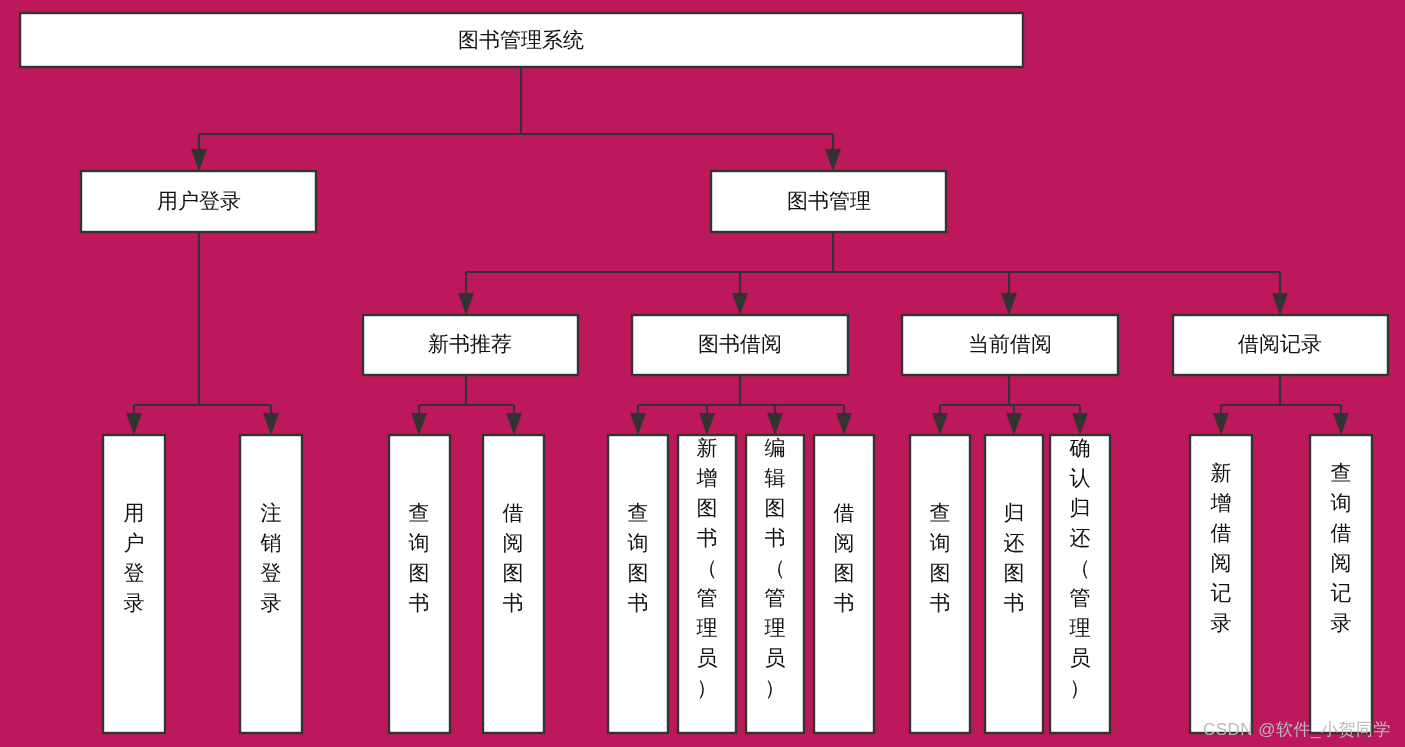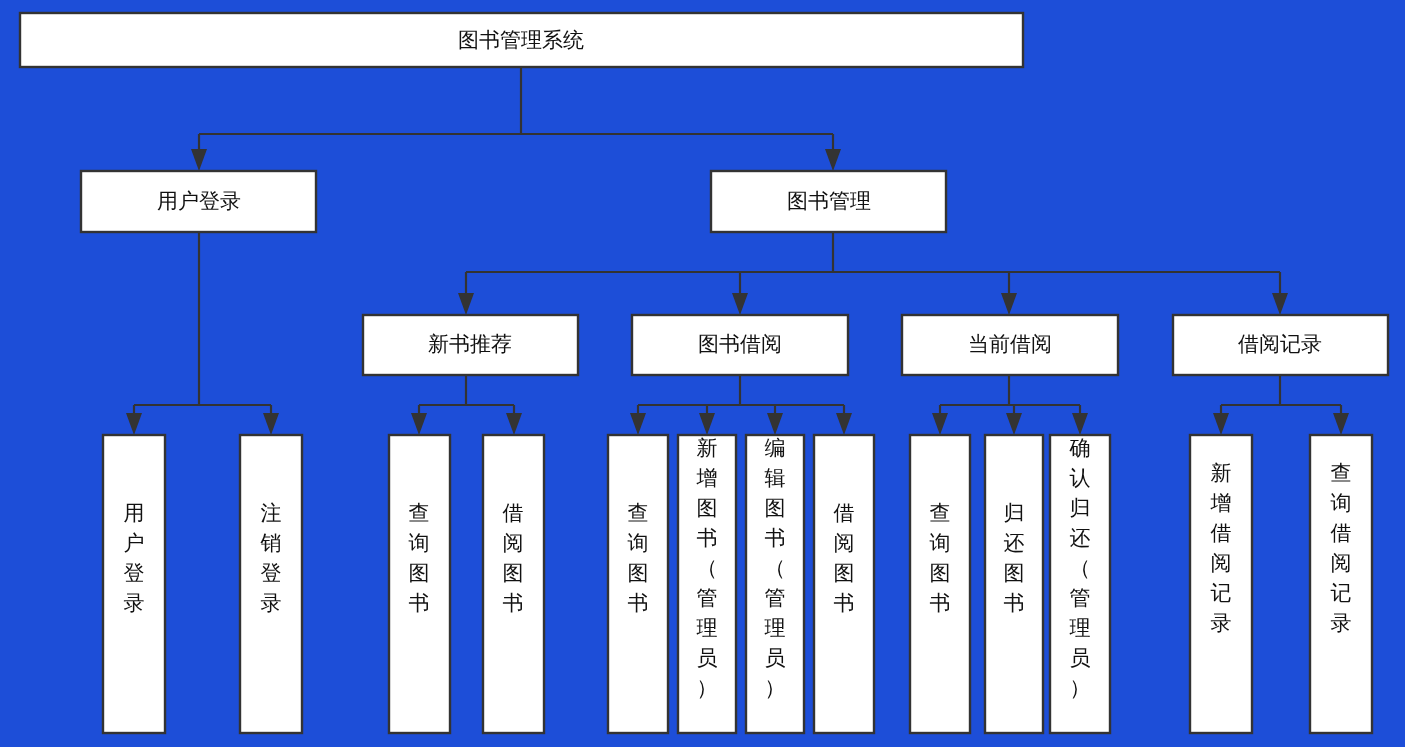--- a/index.html
+++ b/index.html
@@ -10,21 +10,21 @@
   body {
     width: 1405px;
     height: 747px;
     font-family: "Liberation Sans", "DejaVu Sans", sans-serif;
     overflow: hidden;
   }
   #diagram-root {
     position: relative;
     width: 1405px;
     height: 747px;
-    background: #1d4ed8;
+    background: #be185d;
   }
   svg.diagram-canvas {
     position: absolute;
     left: 0;
     top: 0;
     width: 1405px;
     height: 747px;
   }
   .node-box {
     fill: #ffffff;
@@ -214,13 +214,14 @@
       <text class="node-label-v" x="1221" y="0"><tspan x="1221" y="480">新</tspan><tspan x="1221" y="510">增</tspan><tspan x="1221" y="540">借</tspan><tspan x="1221" y="570">阅</tspan><tspan x="1221" y="600">记</tspan><tspan x="1221" y="630">录</tspan></text>
     </g>
 
     <g>
       <rect class="node-box" x="1310" y="435" width="62" height="298"></rect>
       <text class="node-label-v" x="1341" y="0"><tspan x="1341" y="480">查</tspan><tspan x="1341" y="510">询</tspan><tspan x="1341" y="540">借</tspan><tspan x="1341" y="570">阅</tspan><tspan x="1341" y="600">记</tspan><tspan x="1341" y="630">录</tspan></text>
     </g>
 
   </svg>
 
+  <div class="watermark">CSDN @软件_小贺同学</div>
 </div>
 
 </body></html>

